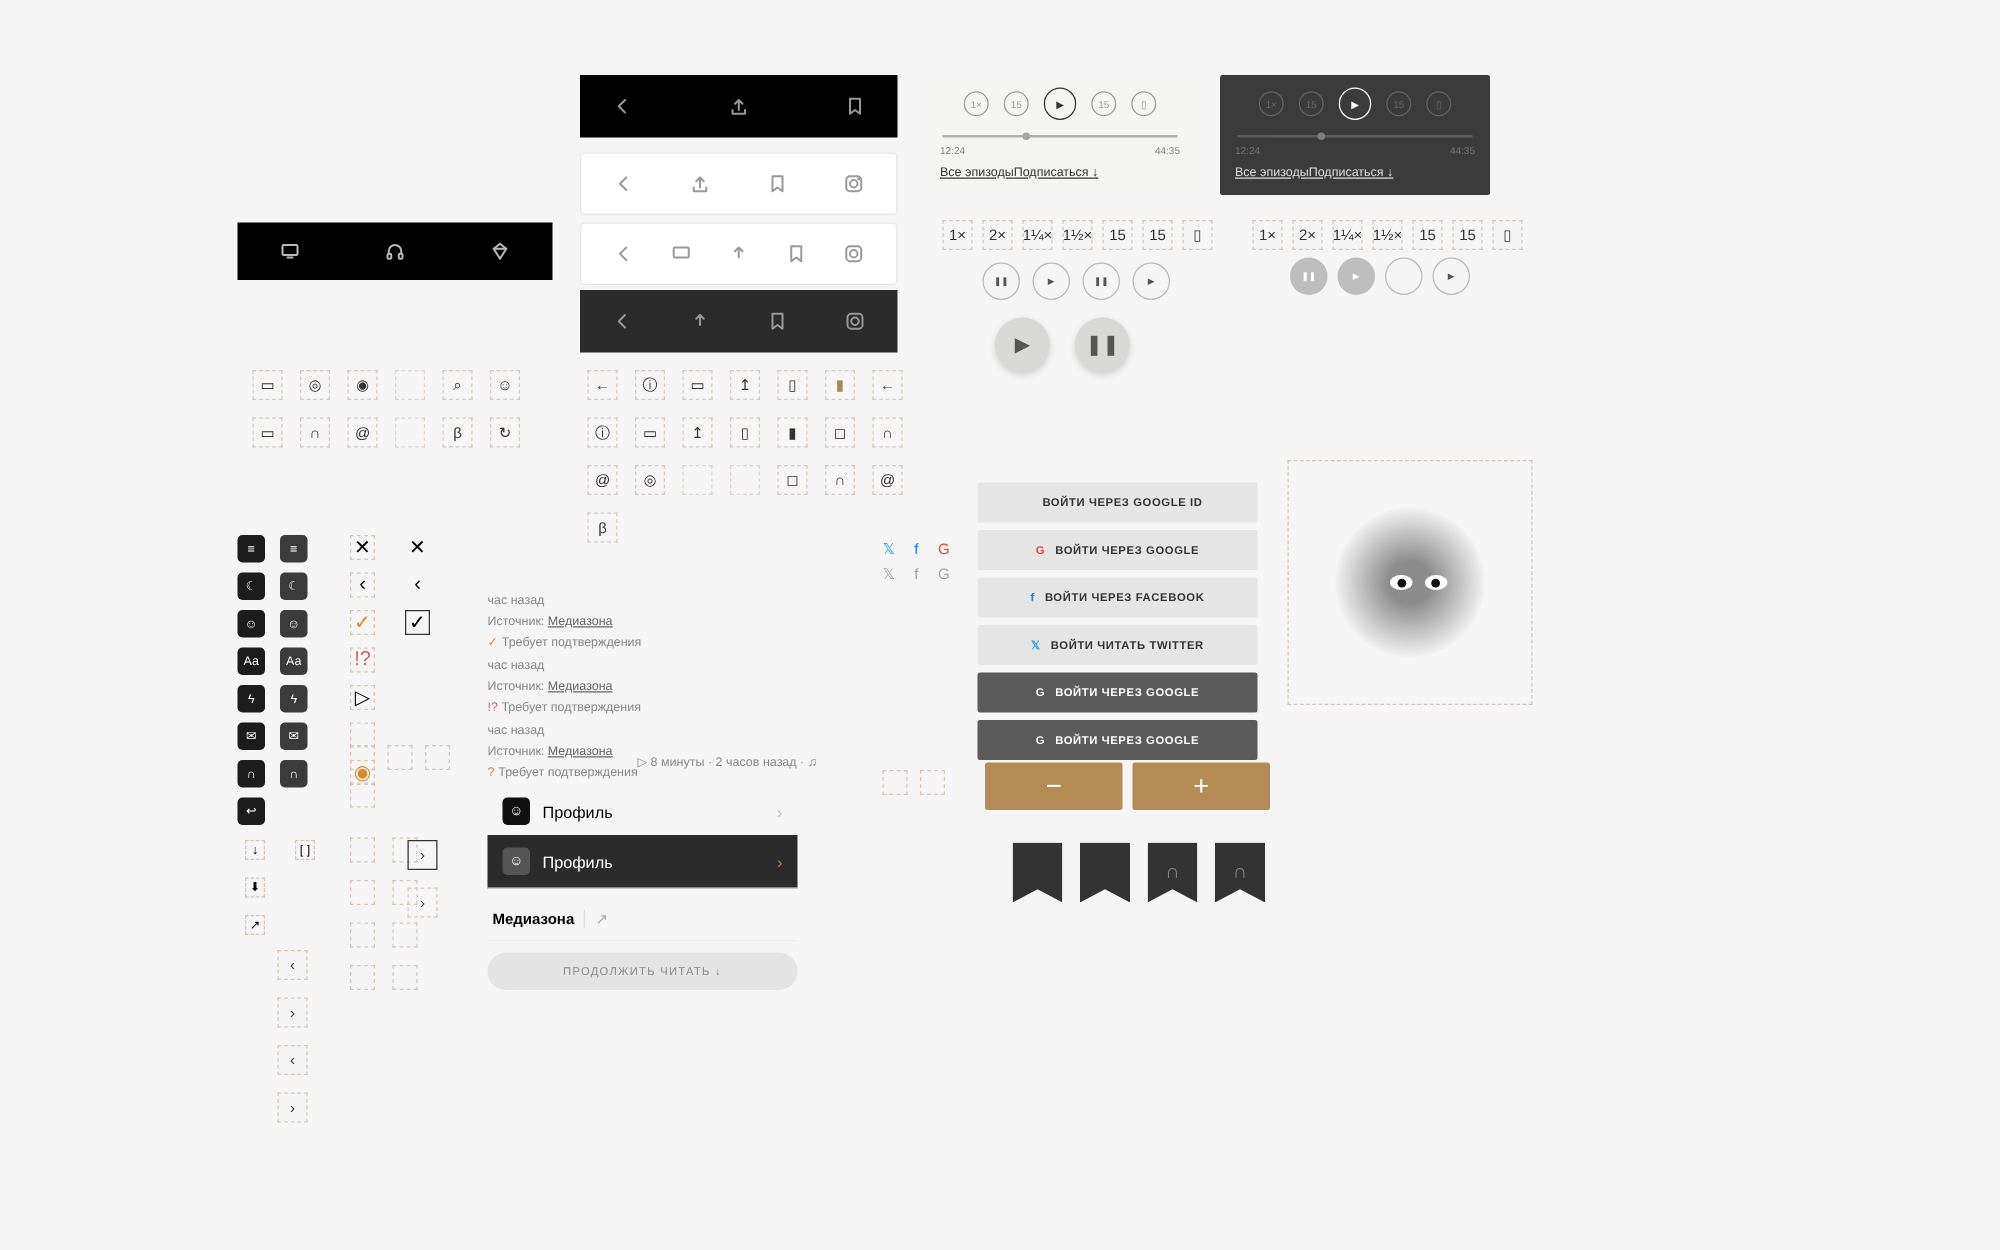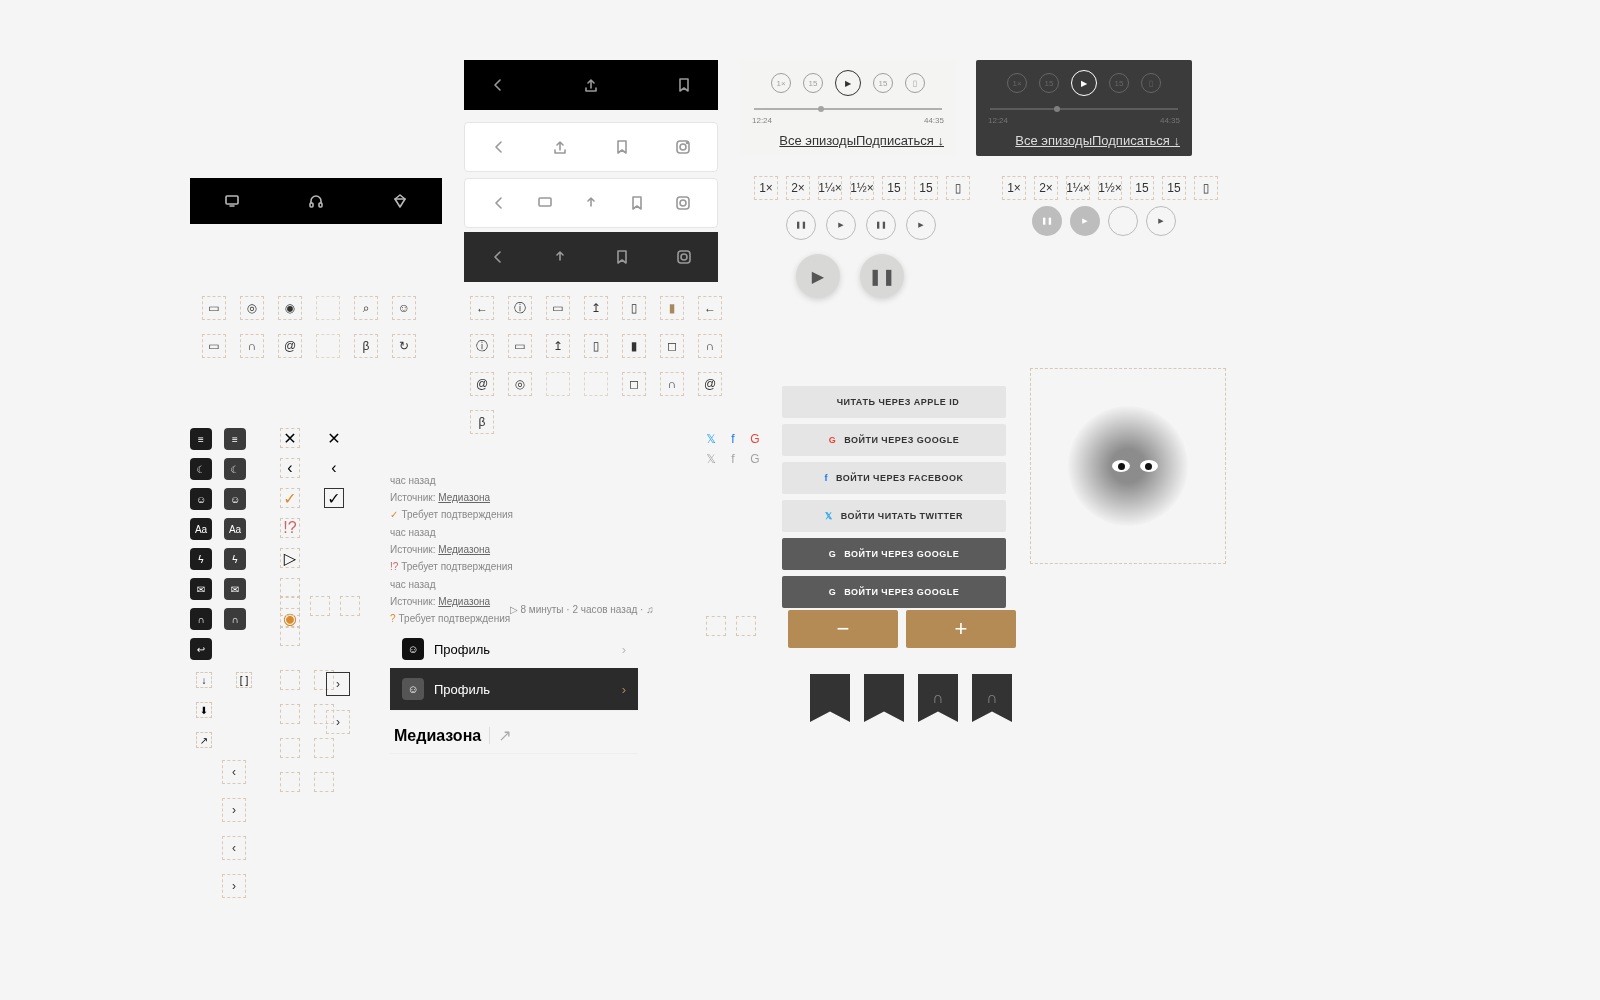--- a/index.html
+++ b/index.html
@@ -24,21 +24,21 @@
 
 .player{width:216px;height:96px;padding:10px 12px;border-radius:2px}
 .player.l{background:#f4f4f3;color:#333}
 .player.d{background:#3b3b3b;color:#999}
 .prow{display:flex;align-items:center;justify-content:center;gap:12px}
 .pctl{width:20px;height:20px;border:1px solid currentColor;border-radius:50%;display:flex;align-items:center;justify-content:center;font-size:8px;opacity:.45}
 .pctl.big{width:26px;height:26px;opacity:1}
 .pbar{position:relative;height:2px;background:currentColor;opacity:.35;margin:12px 2px}
 .pdot{position:absolute;top:-2px;width:6px;height:6px;border-radius:50%;background:#111}
 .ptimes{display:flex;justify-content:space-between;font-size:8px;opacity:.6;margin-top:-6px}
-.plinks{display:flex;justify-content:flex-end;font-size:13px;margin-top:8px}
+.plinks{display:flex;justify-content:flex-start;font-size:10px;margin-top:8px}
 .plinks a{color:inherit;text-decoration:underline}
 
 
 .dgrid{display:flex;flex-wrap:wrap;gap:14px}
 .cell{width:24px;height:24px;border:1px dashed #d8c9b8;display:flex;align-items:center;justify-content:center;font-size:12px;color:#333}
 .cell.empty{border-color:#e0d5c7}
 .rbtn{width:30px;height:30px;border:1px solid #bbb;border-radius:50%;display:flex;align-items:center;justify-content:center;font-size:7px;color:#555}
 .bigbtn{width:44px;height:44px;border-radius:50%;background:#d8d8d6;display:flex;align-items:center;justify-content:center;box-shadow:0 2px 6px rgba(0,0,0,.15);color:#555}
 
 
@@ -51,21 +51,21 @@
 .meta .chk{color:#d98a2b;margin-right:3px}
 .meta .ex{color:#c66}
 .metaline{font-size:10px;color:#888}
 
 
 .row{display:flex;align-items:center;gap:10px;padding:10px 12px;font-size:13px;border-bottom:1px solid #eee;width:248px}
 .row .av{width:22px;height:22px;background:#111;border-radius:4px;display:flex;align-items:center;justify-content:center;color:#fff;font-size:11px}
 .row .chev{margin-left:auto;color:#bbb}
 .row.dark{background:#2b2b2b;color:#fff}
 .row.dark .chev{color:#a7895e}
-.mz{font-size:16px;font-weight:bold}
+.mz{font-size:12px;font-weight:bold}
 .mz .ext{font-weight:normal;color:#aaa;margin-left:8px;border-left:1px solid #ddd;padding-left:8px}
 .continue{width:248px;height:30px;border-radius:15px;background:#e4e4e4;color:#8a8a8a;font-size:9px;letter-spacing:1px;display:flex;align-items:center;justify-content:center}
 
 
 .loginbtn{width:224px;height:32px;background:#e5e5e5;border-radius:2px;display:flex;align-items:center;justify-content:center;gap:8px;font-size:9px;letter-spacing:.5px;color:#333;margin-bottom:6px;font-weight:bold}
 .loginbtn.d{background:#5b5b5b;color:#fff}
 .soc{display:flex;gap:8px;font-size:12px;margin:6px 0}
 .soc span{width:14px;text-align:center}
 .stepbtn{width:110px;height:38px;background:#b58b55;color:#fff;font-size:22px;border-radius:2px;display:flex;align-items:center;justify-content:center}
 
@@ -426,39 +426,40 @@
 <div class="blk" style="left:390px;top:668px">
   <div class="row dark">
         <span class="av" style="background:#555">☺</span>
         <span>Профиль</span>
         <span class="chev">›</span>
       </div>
 </div>
 <div class="blk" style="left:390px;top:718px;width:248px;padding:8px 4px;border-bottom:1px solid #eee">
   <span class="mz"><span>Медиазона</span><span class="ext">↗</span></span>
 </div>
+<div class="blk continue" style="left:390px;top:762px">ПРОДОЛЖИТЬ ЧИТАТЬ ↓</div>
 
 <div class="blk" style="left:704px;top:426px">
   <div class="soc">
     <span style="color:#1da1f2">𝕏</span>
     <span style="color:#1877f2">f</span>
     <span style="color:#ea4335">G</span>
     <span style="color:#999"></span>
   </div>
   <div class="soc" style="opacity:.35">
     <span>𝕏</span>
     <span>f</span>
     <span>G</span>
     <span></span>
   </div>
 </div>
 <div class="blk" style="left:782px;top:386px">
   <div class="loginbtn">
         <span></span>
-        <span>ЧИТАТЬ ЧЕРЕЗ APPLE ID</span>
+        <span>ВОЙТИ ЧЕРЕЗ GOOGLE ID</span>
       </div>
   <div class="loginbtn">
         <span style="color:#ea4335">G</span>
         <span>ВОЙТИ ЧЕРЕЗ GOOGLE</span>
       </div>
   <div class="loginbtn">
         <span style="color:#1877f2">f</span>
         <span>ВОЙТИ ЧЕРЕЗ FACEBOOK</span>
       </div>
   <div class="loginbtn">

